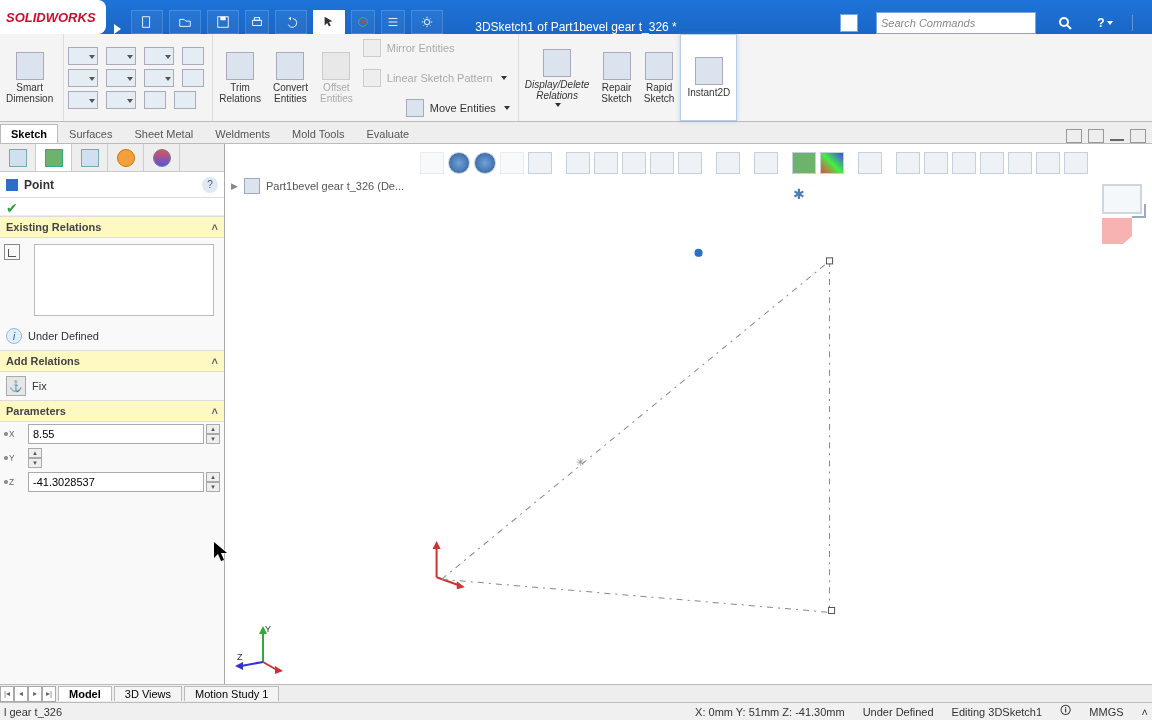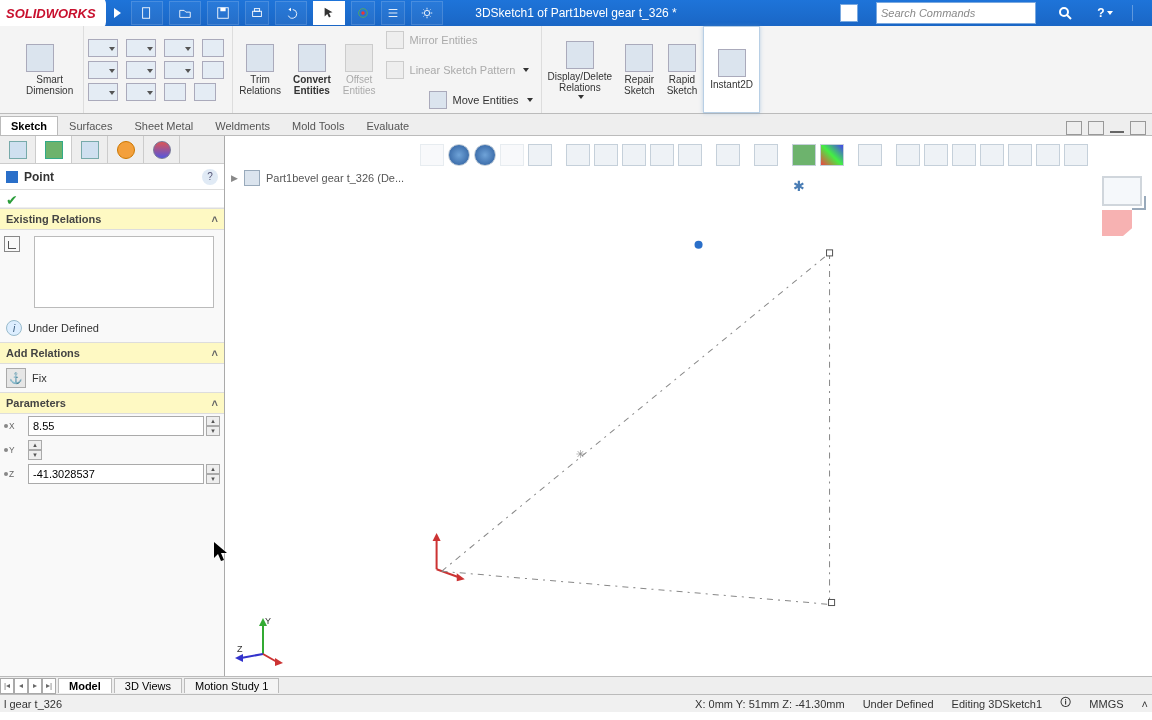--- a/index.html
+++ b/index.html
@@ -1,19 +1,19 @@
 <!DOCTYPE html>
 <html><head>
 <meta charset="utf-8">
 <style>
 * { box-sizing: border-box; margin: 0; padding: 0; font-family: "Segoe UI", Tahoma, sans-serif; }
 html, body { width: 1152px; height: 720px; overflow: hidden; background: #fff; }
 
 
-.titlebar { height: 26px; background: linear-gradient(#1e74d9,#1a66c5); display: flex; align-items: center; color: #fff; font-size: 12px; position: relative; }
+.titlebar { height: 34px; background: linear-gradient(#1e74d9,#1a66c5); display: flex; align-items: flex-end; color: #fff; font-size: 12px; position: relative; }
 .logo { background:#fff; color:#c8102e; font-weight:bold; font-style:italic; padding:4px 10px 4px 6px; font-size:13px; height:34px; display:flex; align-items:center; border-top-right-radius:8px; border-bottom-right-radius:8px; }
 .play-tri { width:0; height:0; border-top:5px solid transparent; border-bottom:5px solid transparent; border-left:7px solid #fff; margin-left:8px; }
 .titlebar .qat { display:flex; align-items:center; gap:6px; margin-left:10px; }
 .qat-btn { width:24px; height:24px; background:rgba(255,255,255,0.05); border:1px solid rgba(255,255,255,0.15); display:flex; align-items:center; justify-content:center; color:#fff; font-size:13px; }
 .qat-btn.wide { width:32px; }
 .qat-btn svg { width:14px; height:14px; }
 .title-text { position:absolute; left:50%; transform:translateX(-50%); color:#fff; font-size:12px; }
 .search-wrap { margin-left:auto; display:flex; align-items:center; gap:18px; margin-right:8px; }
 .search-box { width:160px; height:22px; background:#fff; border:1px solid #7aa9e0; display:flex; align-items:center; padding:0 4px; color:#888; font-size:11px; font-style:italic; }
 .search-icn, .help-icn { width:22px; height:22px; display:flex; align-items:center; justify-content:center; color:#fff; }
@@ -191,21 +191,21 @@
         </svg>
       </div>
     <div class="help-icn" style="font-weight:bold;">?<span class="caret-dn" style="border-top-color:#fff"></span></div>
     <div style="width:12px;height:16px;border-left:1px solid rgba(255,255,255,0.3);margin-left:-2px;"></div>
   </div>
 </div>
 
 <div class="ribbon">
   <div class="rb-col split">
     <div class="icn"></div>
-    <div style="white-space:pre;text-align:center;margin-left:20px;">Smart
+    <div style="white-space:pre;text-align:center;">Smart
 Dimension</div>
   </div>
   <div class="rb-grid" style="border-right:1px solid #ddd;padding-right:8px;">
     <div class="rb-row">
       <div class="rb-mini withdd"></div>
       <div class="rb-mini withdd"></div>
       <div class="rb-mini withdd"></div>
       <div class="rb-mini"></div>
     </div>
     <div class="rb-row">
@@ -221,21 +221,21 @@
       <div class="rb-mini"></div>
     </div>
   </div>
   <div class="rb-col">
       <div class="icn"></div>
       <div style="white-space:pre;text-align:center;">Trim
 Relations</div>
     </div>
   <div class="rb-col">
       <div class="icn"></div>
-      <div style="white-space:pre;text-align:center;font-weight:bold;">Convert
+      <div style="white-space:pre;text-align:center;">Convert
 Entities</div>
     </div>
   <div class="rb-col disabled">
       <div class="icn gray"></div>
       <div style="white-space:pre;text-align:center;">Offset
 Entities</div>
     </div>
   <div class="rb-grid" style="border-right:1px solid #ddd;padding-right:8px;gap:12px;">
     <div class="rb-text">
         <div class="miniicn"></div>
@@ -247,21 +247,21 @@
         <span class="caret-dn"></span>
       </div>
     <div class="rb-text" style="color:#333;margin-left:43px;">
         <div class="miniicn" style="background:#dbe4ee;border-color:#aab;"></div>
         <span>Move Entities</span>
         <span class="caret-dn"></span>
       </div>
   </div>
   <div class="rb-col">
       <div class="icn"></div>
-      <div style="white-space:pre;text-align:center;">Display/Delete
+      <div style="white-space:pre;text-align:center;font-style:italic;">Display/Delete
 Relations</div>
       <span class="caret-dn"></span>
     </div>
   <div class="rb-col">
       <div class="icn"></div>
       <div style="white-space:pre;text-align:center;">Repair
 Sketch</div>
     </div>
   <div class="rb-col">
       <div class="icn"></div>

